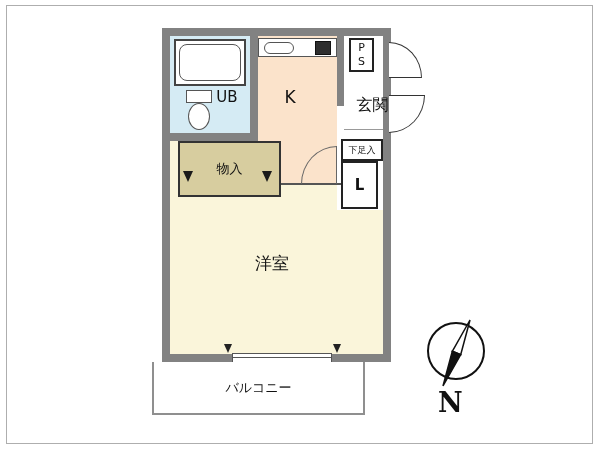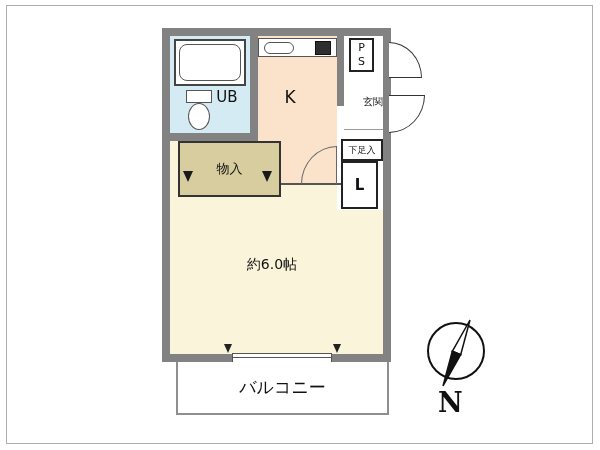--- a/index.html
+++ b/index.html
@@ -56,26 +56,26 @@
         border-bottom-right-radius:100% 100%;background:#fff}
   #arc-k{left:301px;top:146px;width:36px;height:38px;border:1px solid #666;border-bottom:none;
          border-top-left-radius:100% 100%;background:transparent}
   
   #window{left:232px;top:353px;width:100px;height:10px;background:#fff;border:1px solid #555}
   #window-mid{left:232px;top:357px;width:100px;height:1px;background:#555}
   
   .lbl{position:absolute;color:#111}
   #ub-lbl{left:202px;top:88px;width:50px;text-align:center;font-size:15px}
   #k-lbl{left:270px;top:87px;width:40px;text-align:center;font-size:17px}
-  #genkan-lbl{left:344px;top:95px;width:39px;text-align:right;font-size:10px}
+  #genkan-lbl{left:353px;top:95px;width:39px;text-align:center;font-size:16px}
   #room-lbl{left:190px;top:252px;width:164px;text-align:center}
   #room-lbl .name{font-size:17px}
   #room-lbl .size{font-size:14px;margin-top:4px}
-  #balcony{left:176px;top:362px;width:213px;height:53px;border:2px solid #8f8f8f;border-top:none;
-           background:#fff;display:flex;align-items:center;justify-content:center;font-size:17px}
+  #balcony{left:152px;top:362px;width:213px;height:53px;border:2px solid #8f8f8f;border-top:none;
+           background:#fff;display:flex;align-items:center;justify-content:center;font-size:13px}
   
   #compass{left:420px;top:313px;width:76px;height:104px}
   #compass text{font-family:"DejaVu Serif","Liberation Serif",serif;font-weight:bold;font-size:27px}
 </style>
 </head>
 <body>
 
 <div class="abs" id="frame"></div>
 
 <div class="abs" id="room-base"></div>
@@ -125,21 +125,21 @@
 
 <div class="abs" id="window"></div>
 <div class="abs" id="window-mid"></div>
 <div class="tri-small" id="win-t1"></div>
 <div class="tri-small" id="win-t2"></div>
 
 <div class="lbl" id="ub-lbl">UB</div>
 <div class="lbl" id="k-lbl">K</div>
 <div class="lbl" id="genkan-lbl">玄関</div>
 <div class="lbl" id="room-lbl">
-  <div class="size">約6.0帖</div>
+  <div class="name">洋室</div>
 </div>
 <div class="abs" id="balcony">
   <span>バルコニー</span>
 </div>
 
 <svg class="abs" id="compass" viewBox="0 0 76 104">
   <circle cx="36" cy="38" r="28" fill="#ffffff" stroke="#111111" stroke-width="2"></circle>
   <polygon points="50,7 32.3,38.3 40.7,41.7" fill="#ffffff" stroke="#111111" stroke-width="1.5"></polygon>
   <polygon points="23,73 32.3,38.3 40.7,41.7" fill="#111111" stroke="#111111" stroke-width="1.5"></polygon>
   <text x="18" y="99" fill="#111111">N</text>

